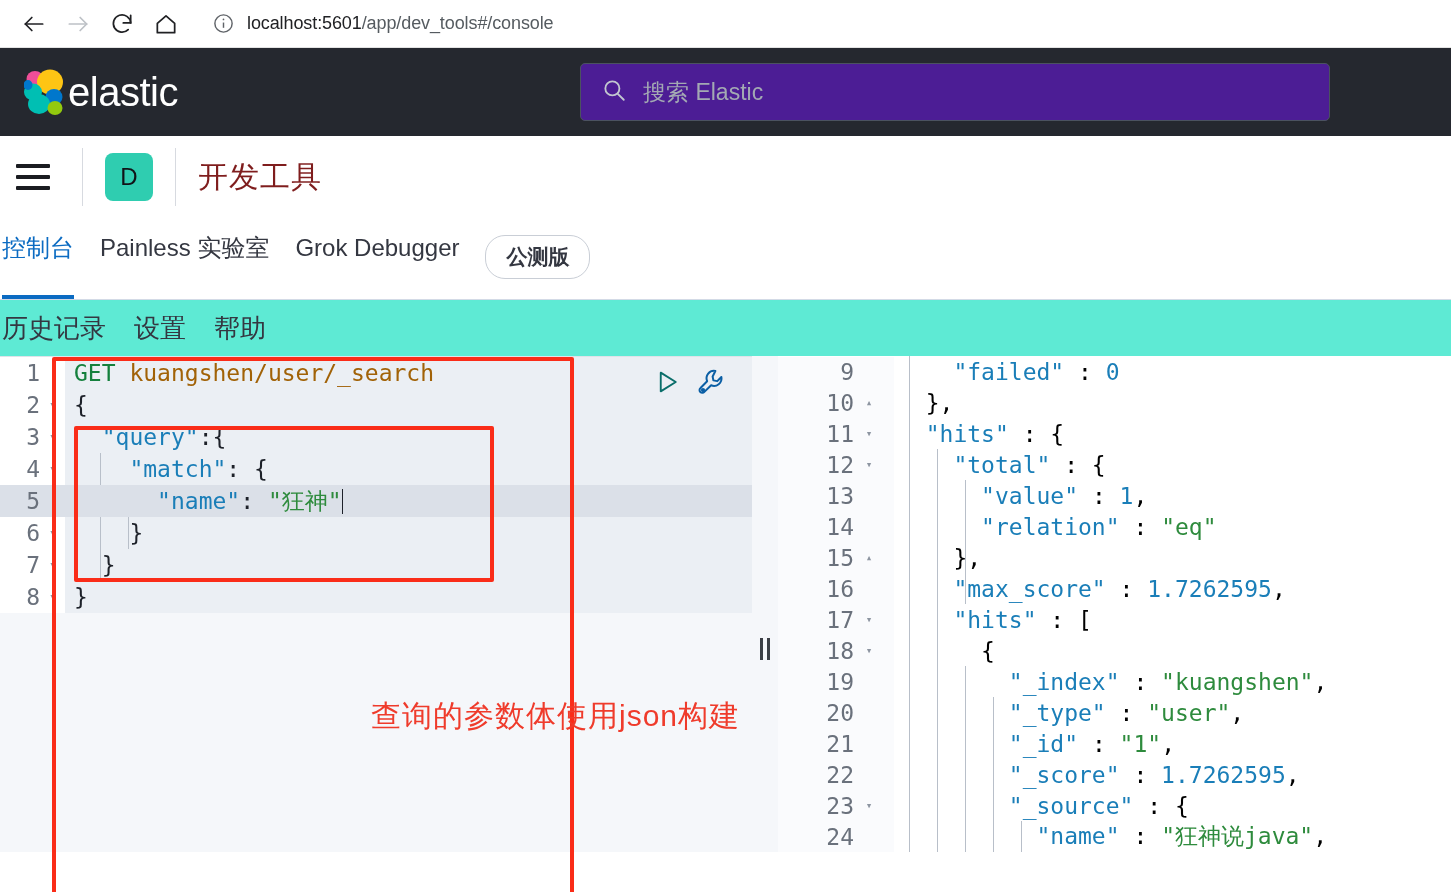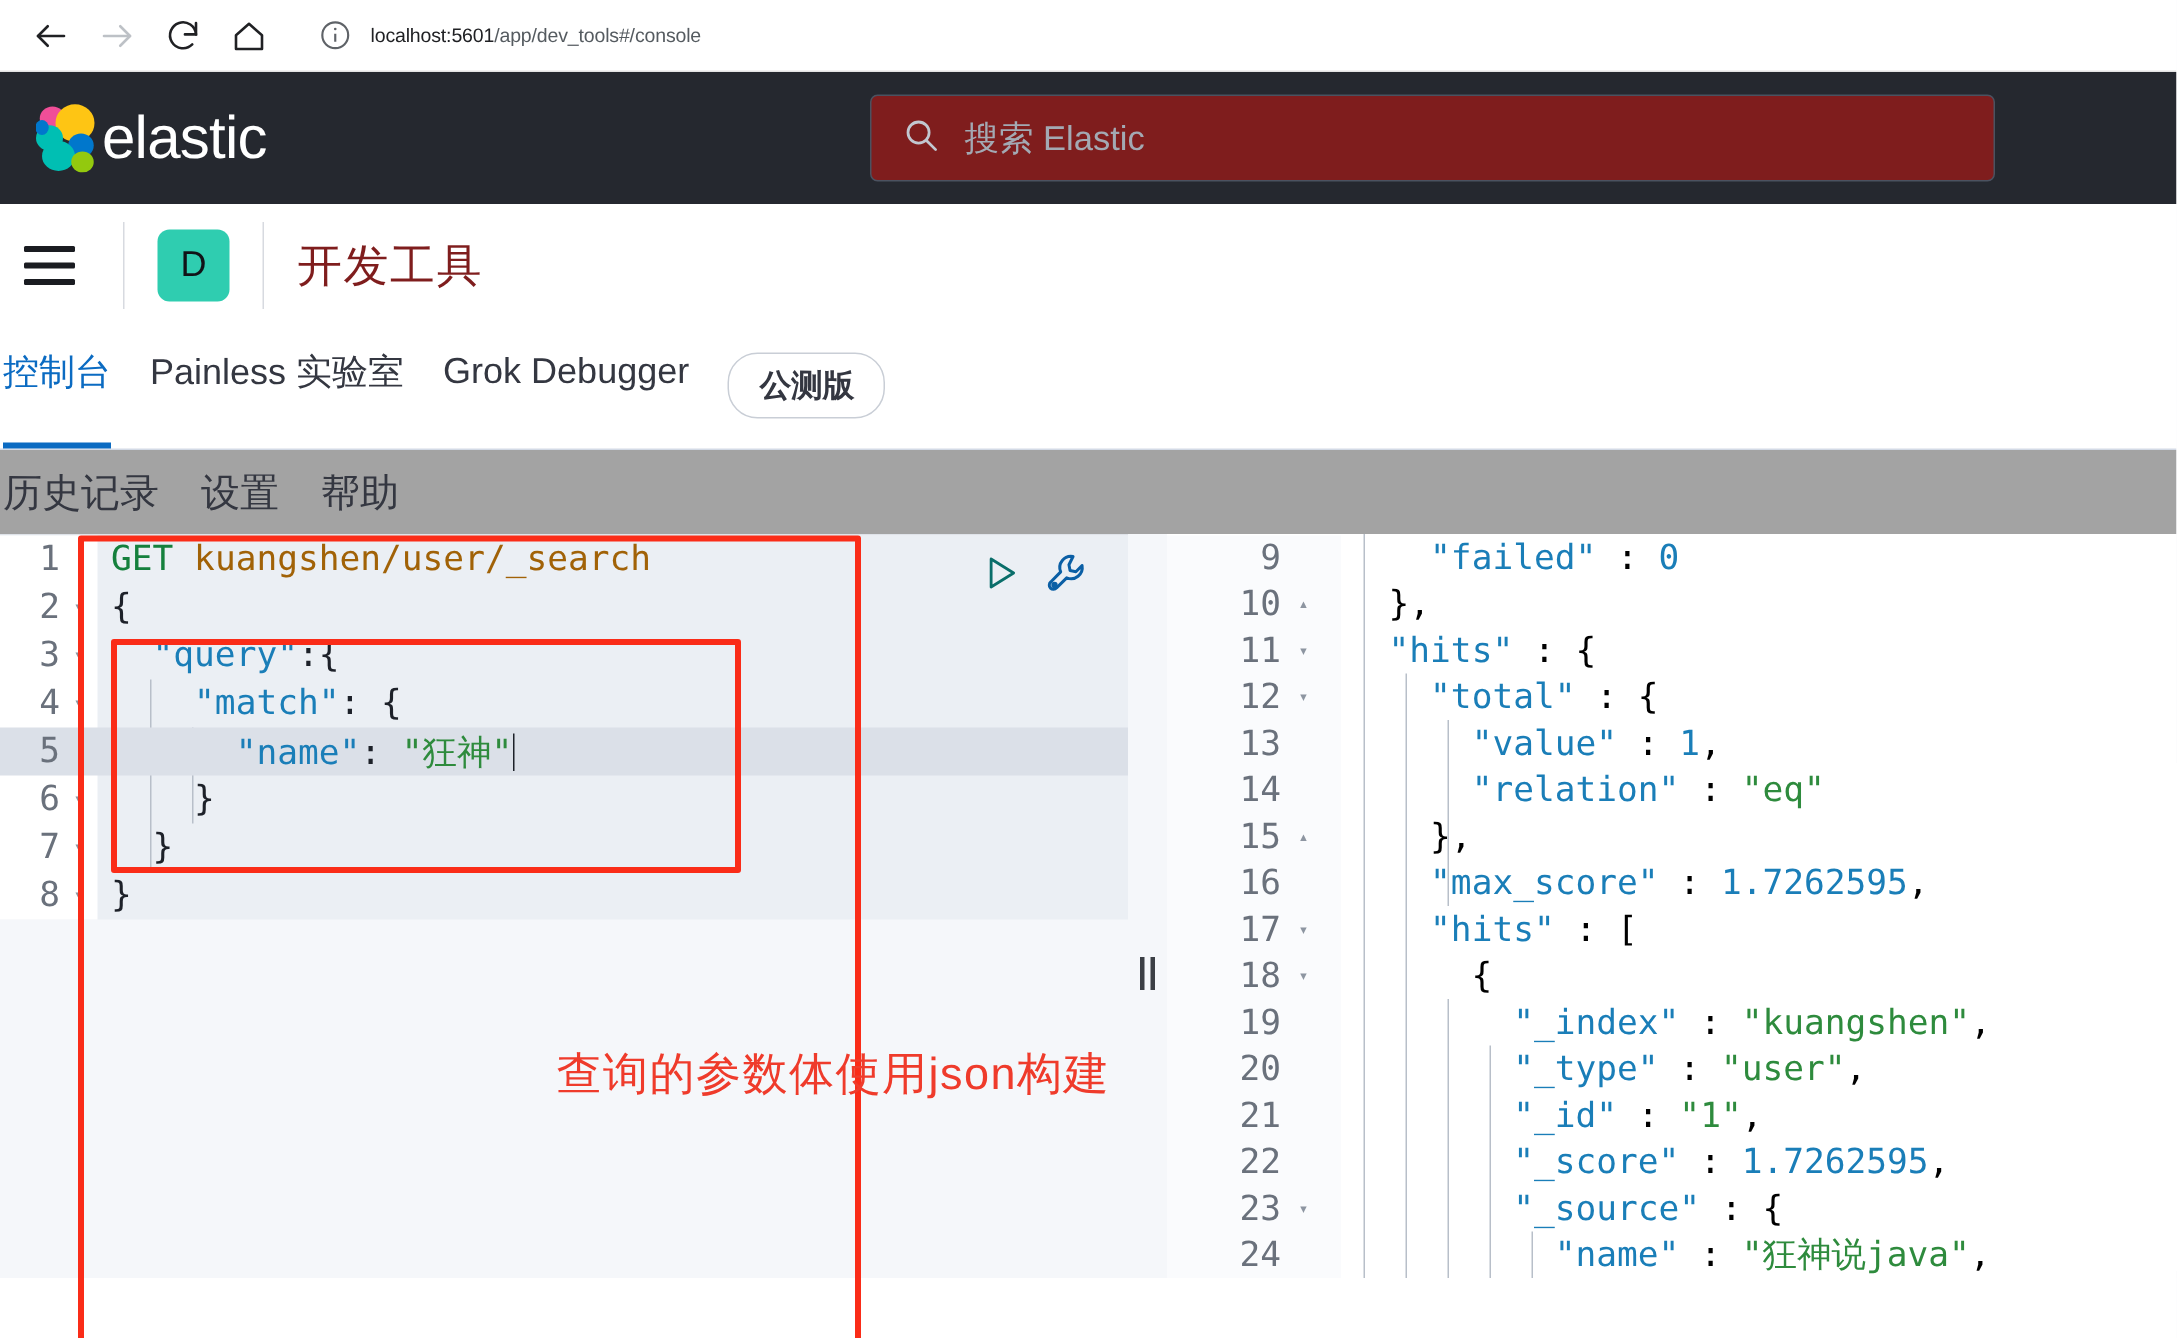--- a/index.html
+++ b/index.html
@@ -33,21 +33,21 @@
     margin-left: 14px;
     background: #ffffff;
     border-radius: 4px;
     display: flex;
     align-items: center;
     padding: 0 10px;
     max-width: 1180px;
   }
   .url-info-icon { flex: 0 0 auto; margin-right: 12px; display:flex; }
   .url-text {
-    font-size: 13px;
+    font-size: 18px;
     color: #555b60;
     letter-spacing: -0.1px;
     white-space: nowrap;
   }
   .url-text .host { color: #202124; }
 
   
   .elastic-header {
     height: 88px;
     background: #25282f;
@@ -63,21 +63,21 @@
     font-size: 40px;
     font-weight: 400;
     letter-spacing: -0.5px;
     line-height: 1;
   }
   .global-search {
     position: absolute;
     left: 580px;
     width: 750px;
     height: 58px;
-    background: #7f1d1d;
+    background: #4c1d95;
     border: 1px solid #4b5260;
     border-radius: 5px;
     display: flex;
     align-items: center;
     padding: 0 20px;
     gap: 16px;
   }
   .global-search .ph {
     color: #a3a9b3;
     font-size: 23px;
@@ -149,21 +149,21 @@
     padding: 7px 20px;
     font-size: 21px;
     font-weight: bold;
     color: #343741;
     margin-bottom: 20px;
   }
 
   
   .submenu {
     height: 56px;
-    background: #a3a3a3;
+    background: #5eead4;
     display: flex;
     align-items: center;
     gap: 28px;
     padding-left: 2px;
   }
   .submenu-item {
     font-size: 26px;
     color: #343741;
   }
 

